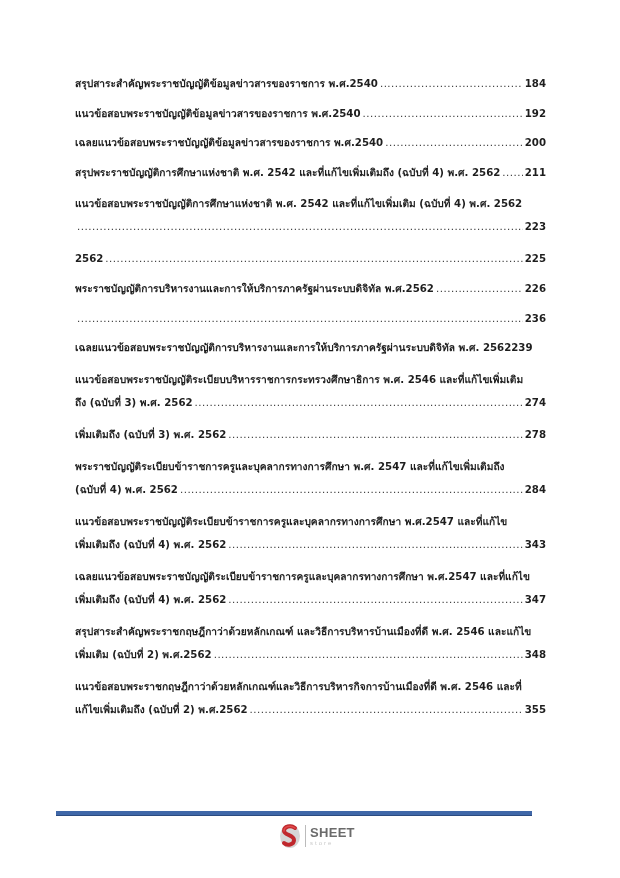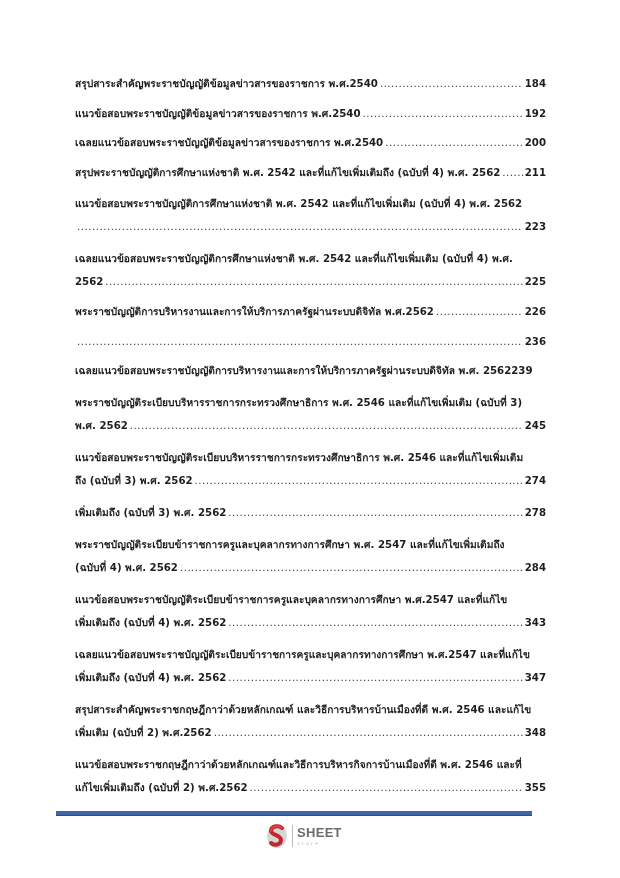--- a/index.html
+++ b/index.html
@@ -8,21 +8,21 @@
   .toc { position: absolute; left: 75px; top: 74px; width: 471px; }
   .entry { margin: 0 0 9px 0; font-size: 10.2px; font-weight: bold; line-height: 23px; }
   .entry.single { line-height: 20px; margin-bottom: 9.5px; }
   .line { display: flex; align-items: flex-end; white-space: nowrap; }
   .line .title { flex: 0 0 auto; }
   .line .leader { flex: 1 1 auto; overflow: hidden; white-space: nowrap; margin: 0 2px; letter-spacing: 0.5px; font-weight: normal; color: #333; }
   .line .leader::before { content: "................................................................................................................................................................................................................................"; }
   .line .page { flex: 0 0 auto; }
   .line.first-only { display: block; overflow: hidden; }
   .footer-rule { position: absolute; left: 56px; top: 811px; width: 476px; height: 4px; background: #3f67a8; border-bottom: 1px solid #2c4b80; }
-  .logo { position: absolute; left: 266px; top: 821px; height: 30px; display: flex; align-items: center; }
+  .logo { position: absolute; left: 279px; top: 821px; height: 30px; display: flex; align-items: center; }
   .logo-mark { width: 22px; height: 26px; position: relative; }
   .logo-divider { width: 1px; height: 22px; background: #bbb; margin: 0 4px 0 4px; }
   .logo-text { display: flex; flex-direction: column; line-height: 1; }
   .logo-main { font-family: "Liberation Sans", sans-serif; font-weight: bold; font-size: 13px; color: #6b6b6b; letter-spacing: 0.3px; }
   .logo-sub { font-family: "Liberation Sans", sans-serif; font-size: 6px; color: #c9c9c9; letter-spacing: 2px; margin-top: 1px; }
 </style>
 </head>
 <body>
 
 <div class="toc">
@@ -62,21 +62,20 @@
   <div class="entry">
     <div class="line first-only"><span class="title">แนวข้อสอบพระราชบัญญัติการศึกษาแห่งชาติ พ.ศ. 2542 และที่แก้ไขเพิ่มเติม (ฉบับที่ 4) พ.ศ. 2562</span></div>
     <div class="line">
         <span class="title"></span>
         <span class="leader"></span>
         <span class="page">223</span>
       </div>
   </div>
 
   <div class="entry">
-    <div class="line first-only"><span class="title">เฉลยแนวข้อสอบพระราชบัญญัติการศึกษาแห่งชาติ พ.ศ. 2542 และที่แก้ไขเพิ่มเติม (ฉบับที่ 4) พ.ศ.</span></div>
     <div class="line">
         <span class="title">2562</span>
         <span class="leader"></span>
         <span class="page">225</span>
       </div>
   </div>
 
   <div class="entry single">
     <div class="line">
         <span class="title">พระราชบัญญัติการบริหารงานและการให้บริการภาครัฐผ่านระบบดิจิทัล พ.ศ.2562</span>
@@ -92,28 +91,20 @@
       </div>
   </div>
 
   <div class="entry single">
     <div class="line">
         <span class="title">เฉลยแนวข้อสอบพระราชบัญญัติการบริหารงานและการให้บริการภาครัฐผ่านระบบดิจิทัล พ.ศ. 2562</span>
         <span class="page">239</span>
       </div>
   </div>
 
-  <div class="entry">
-    <div class="line first-only"><span class="title">พระราชบัญญัติระเบียบบริหารราชการกระทรวงศึกษาธิการ พ.ศ. 2546 และที่แก้ไขเพิ่มเติม (ฉบับที่ 3)</span></div>
-    <div class="line">
-        <span class="title">พ.ศ. 2562</span>
-        <span class="leader"></span>
-        <span class="page">245</span>
-      </div>
-  </div>
 
   <div class="entry">
     <div class="line first-only"><span class="title">แนวข้อสอบพระราชบัญญัติระเบียบบริหารราชการกระทรวงศึกษาธิการ พ.ศ. 2546 และที่แก้ไขเพิ่มเติม</span></div>
     <div class="line">
         <span class="title">ถึง (ฉบับที่ 3) พ.ศ. 2562</span>
         <span class="leader"></span>
         <span class="page">274</span>
       </div>
   </div>
 

